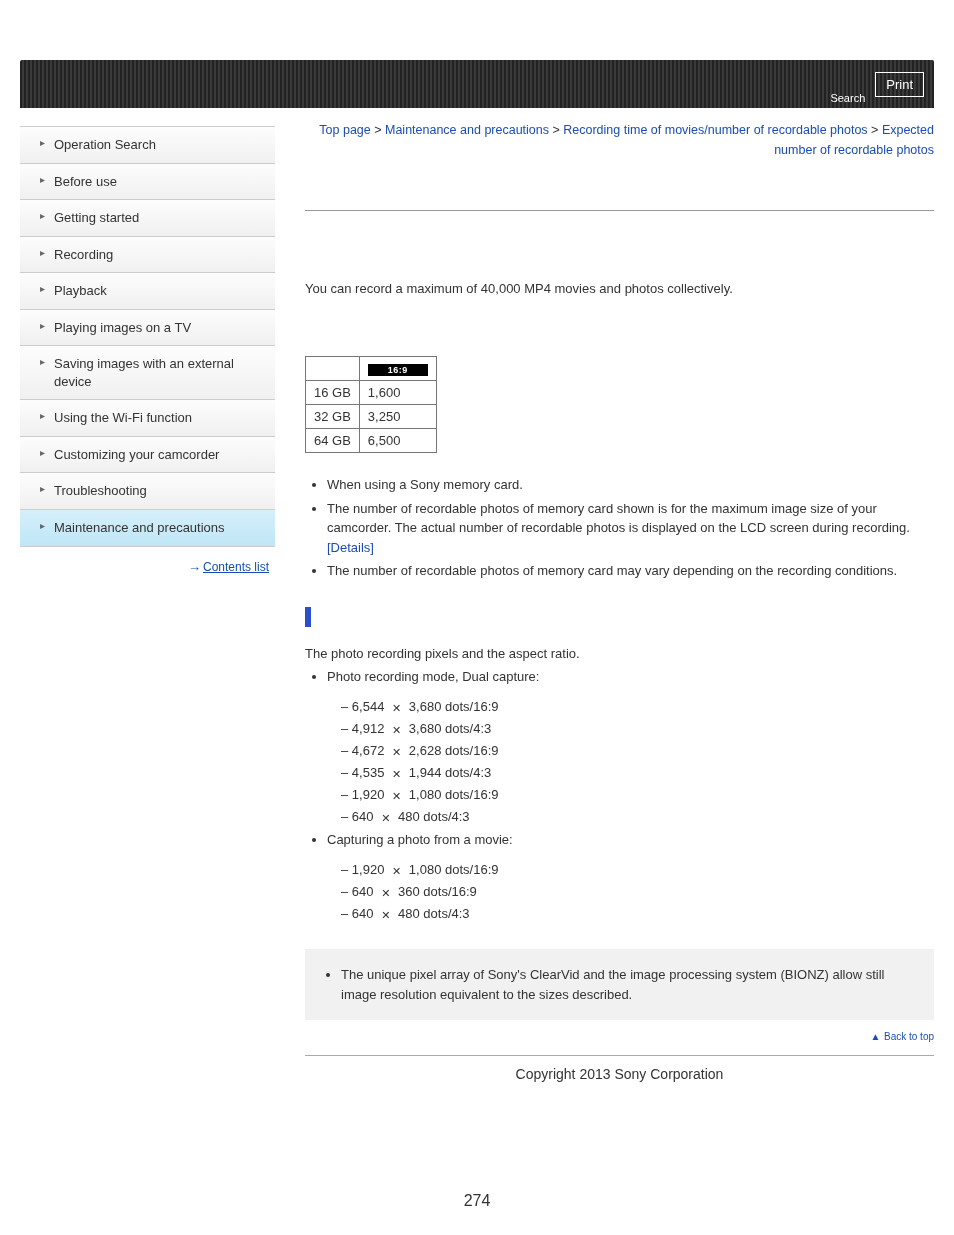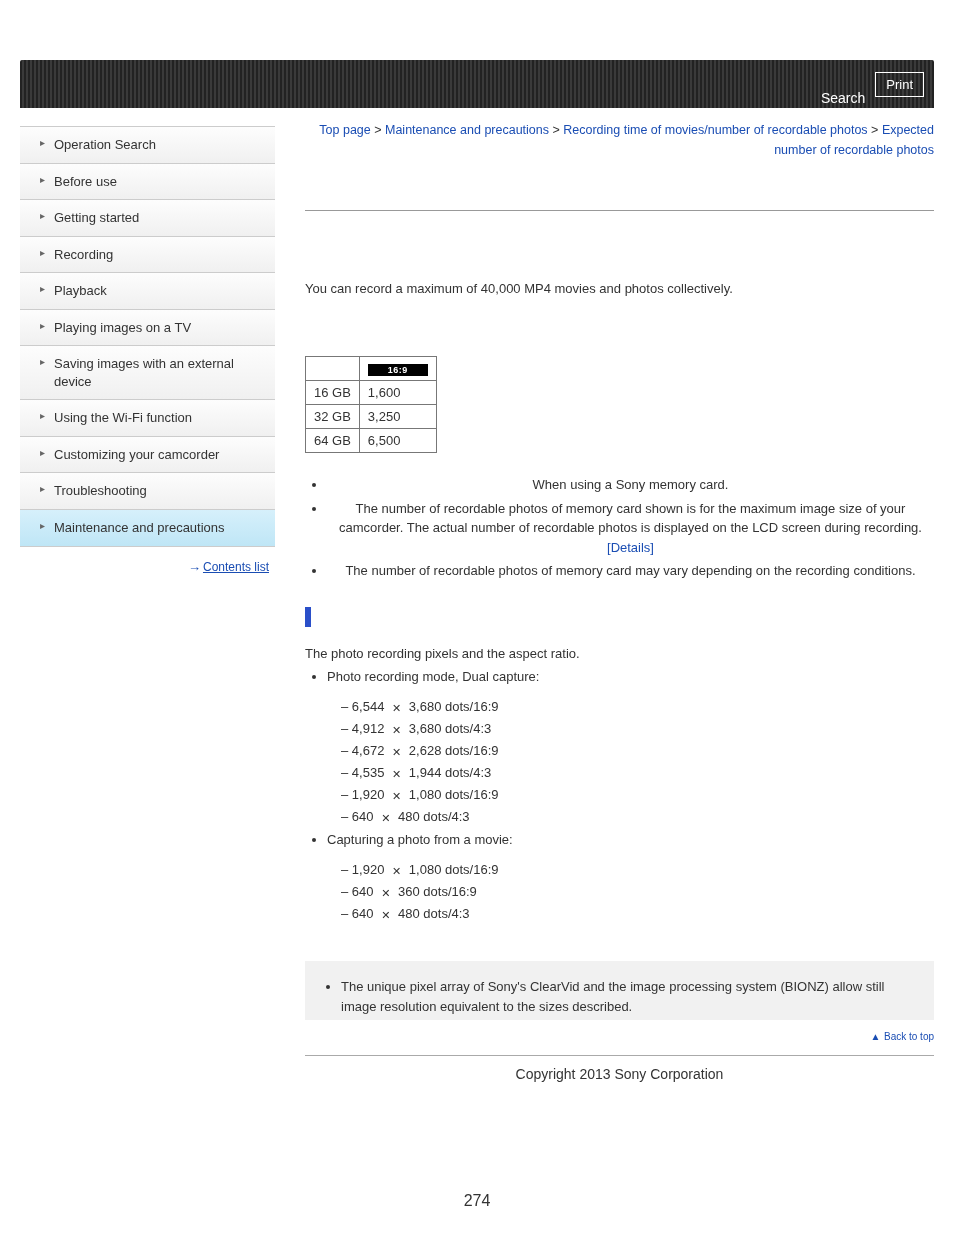--- a/index.html
+++ b/index.html
@@ -1,19 +1,19 @@
 <!DOCTYPE html>
 <html><head>
 <meta charset="utf-8">
 <style>
   * { box-sizing: border-box; margin: 0; padding: 0; }
   body { font-family: Arial, Helvetica, sans-serif; font-size: 13px; color: #333; background: #fff; width: 954px; margin: 0 auto; }
   .page { padding: 60px 20px 40px 20px; }
   .header-bar { height: 48px; background: repeating-linear-gradient(90deg, #222 0, #222 2px, #3a3a3a 2px, #3a3a3a 4px); position: relative; border-radius: 2px 2px 0 0; display: flex; justify-content: flex-end; align-items: center; padding-right: 10px; gap: 10px; }
-  .hdr-link { color: #fff; font-size: 14px; cursor: pointer; margin-top: 28px; }
+  .hdr-link { color: #fff; font-size: 11px; cursor: pointer; margin-top: 28px; }
   .print-btn { border: 1px solid #fff; color: #fff; padding: 4px 10px; cursor: pointer; font-size: 13px; }
   .columns { display: flex; align-items: flex-start; }
   .sidebar { width: 255px; flex-shrink: 0; margin-top: 18px; }
   .sidebar ul { list-style: none; border-top: 1px solid #ccc; }
   .sidebar li { border-bottom: 1px solid #ccc; padding: 9px 10px 9px 34px; position: relative; cursor: pointer; background: linear-gradient(#fdfdfd,#f0f0f0); line-height: 1.35; }
   .sidebar li::before { content: "\25B8"; position: absolute; left: 20px; top: 9px; font-size: 10px; color: #666; }
   .sidebar li.active { background: linear-gradient(#d6f0fb,#bfe6f6); }
   .contents-list { text-align: right; padding: 12px 6px 0 0; }
   .contents-list a { color: #1a4db3; font-size: 12px; }
   .contents-list .arrow { color: #1a4db3; letter-spacing: -2px; margin-right: 4px; }
@@ -21,31 +21,31 @@
   .breadcrumb { text-align: right; font-size: 12.5px; line-height: 1.6; margin-bottom: 50px; }
   .breadcrumb a { color: #1a4db3; text-decoration: none; }
   .breadcrumb span.sep { color: #333; }
   hr.thin { border: none; border-top: 1px solid #999; margin: 10px 0 70px 0; }
   .intro { margin-bottom: 60px; font-size: 13px; }
   table.photos { border-collapse: collapse; margin-bottom: 22px; }
   table.photos td, table.photos th { border: 1px solid #777; padding: 4px 8px; font-size: 13px; text-align: left; font-weight: normal; }
   table.photos th .badge { display: inline-block; background: #000; color: #fff; font-size: 9px; padding: 1px 20px; font-weight: bold; letter-spacing: 0.5px; }
   table.photos th:first-child { min-width: 48px; }
   ul.bullets { list-style: disc; padding-left: 22px; margin-bottom: 26px; }
-  ul.bullets > li { margin-bottom: 4px; line-height: 1.5; text-align: center; }
+  ul.bullets > li { margin-bottom: 4px; line-height: 1.5; }
   ul.bullets a { color: #1a4db3; text-decoration: none; }
   .blue-bar { display: inline-block; width: 6px; height: 20px; background: #2a4fc9; margin-bottom: 14px; }
   .p-para { margin-bottom: 4px; line-height: 1.5; }
   ul.modes { list-style: disc; padding-left: 22px; }
   ul.modes > li { margin-bottom: 2px; line-height: 1.6; }
   ul.dashes { list-style: none; padding-left: 14px; margin-top: 8px; }
   ul.dashes > li { line-height: 1.7; }
   ul.dashes > li::before { content: "\2013\00a0"; }
   .mult { display:inline-block; vertical-align: -1px; font-size: 11px; padding: 0 4px; }
-  .note-box { background: #f1f1f1; padding: 16px 14px 4px 14px; margin-top: 36px; margin-bottom: 8px; }
+  .note-box { background: #f1f1f1; padding: 16px 14px 16px 14px; margin-top: 24px; margin-bottom: 8px; }
   .note-box ul { list-style: disc; padding-left: 22px; }
   .note-box li { line-height: 1.5; }
   .backtop { text-align: right; margin: 6px 0 12px 0; }
   .backtop a { color: #1a4db3; text-decoration: none; font-size: 10px; }
   .tri-up { color: #1a4db3; font-size: 10px; }
   .footer { text-align: center; border-top: 1px solid #aaa; padding-top: 10px; font-size: 14px; }
   .pnum { text-align: center; font-size: 16px; margin-top: 110px; }
 </style>
 </head>
 <body>

